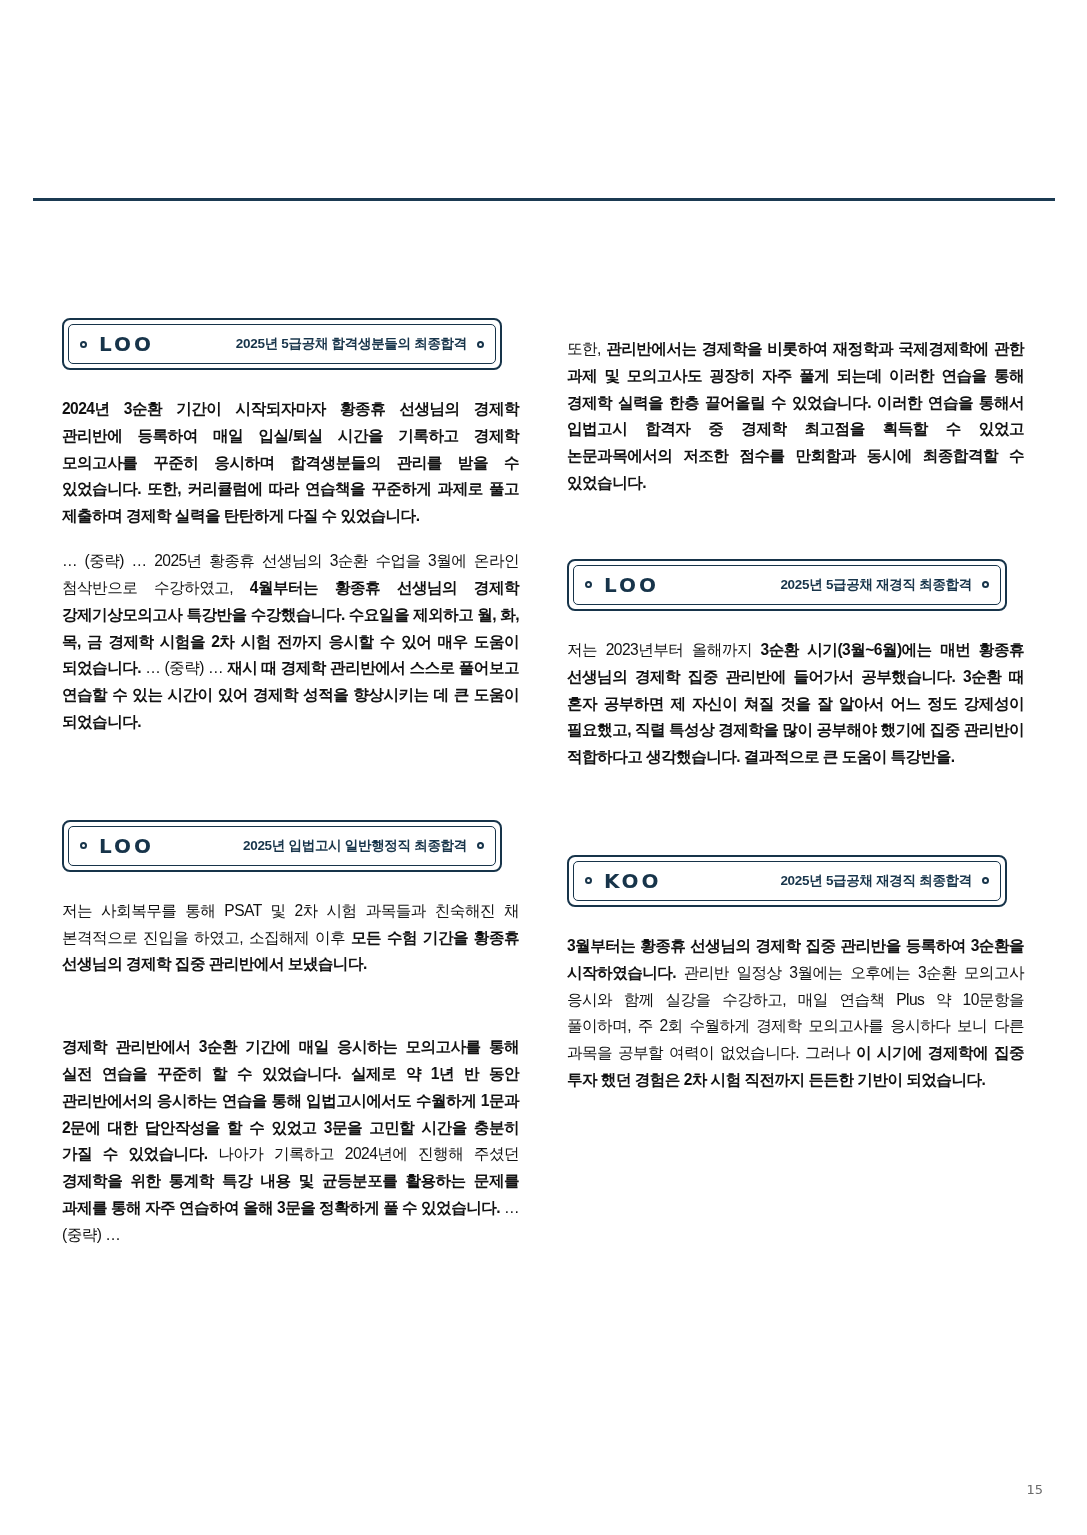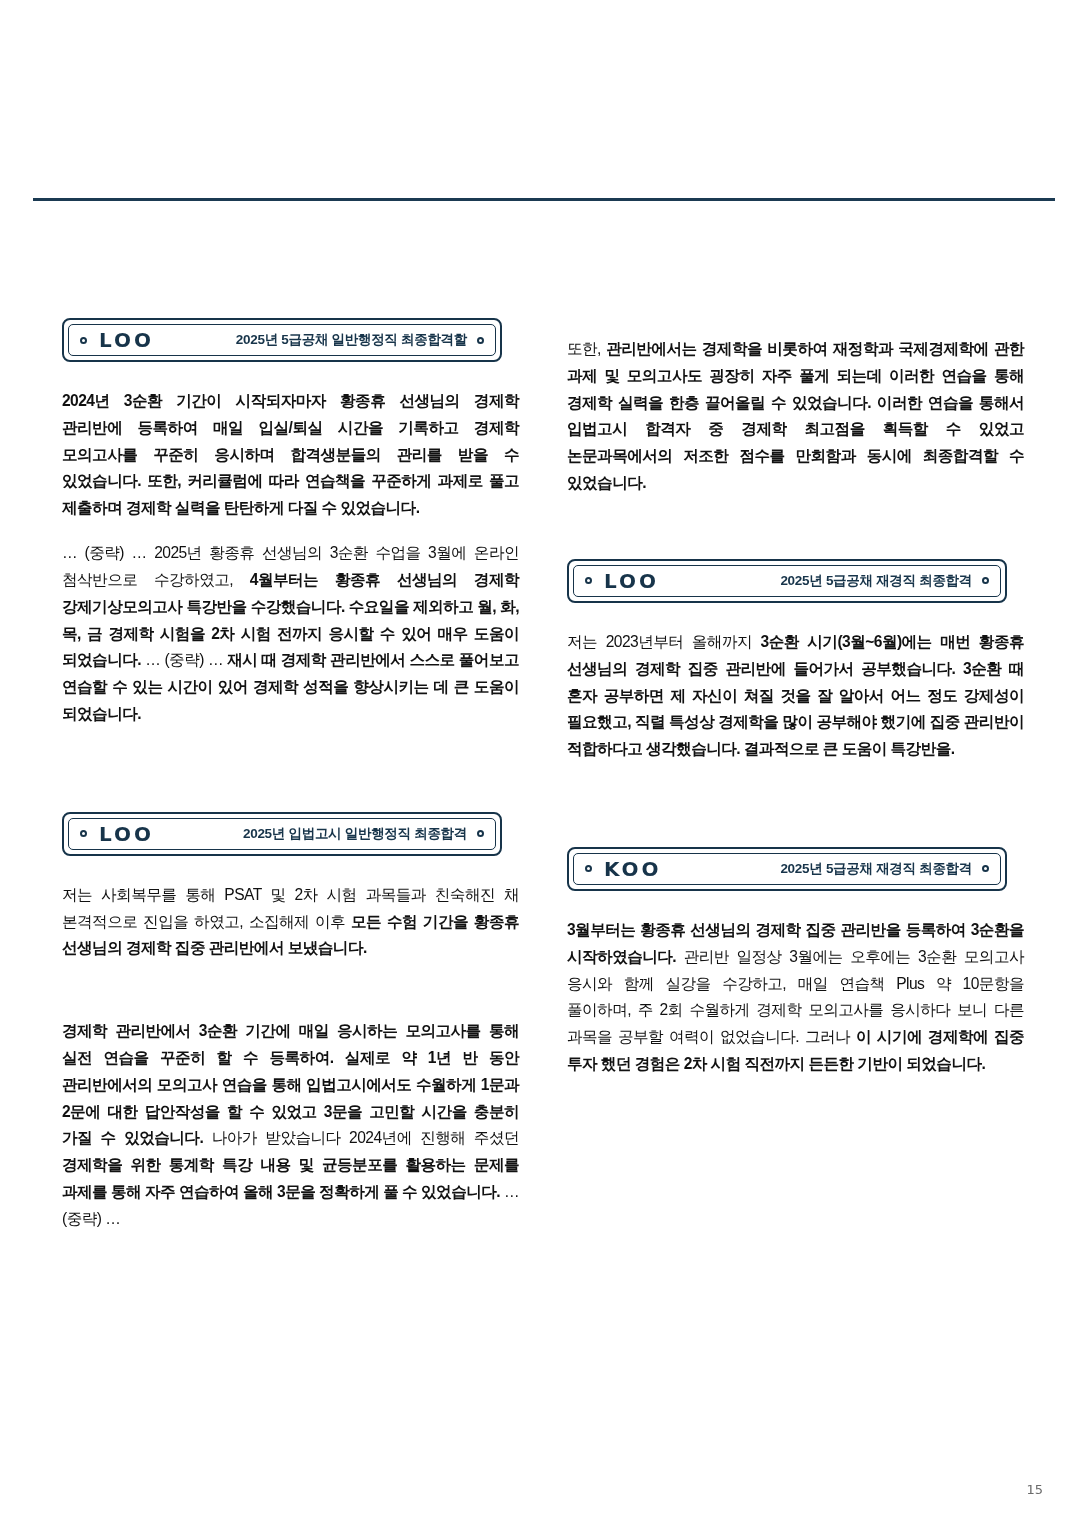--- a/index.html
+++ b/index.html
@@ -37,21 +37,21 @@
     gap: 48px;
   }
   .col {
     width: 457px;
   }
 
   
   .badge {
     position: relative;
     width: 440px;
-    height: 44px;
+    height: 52px;
     border: 2.5px solid #17344a;
     border-radius: 8px;
     box-sizing: border-box;
     display: flex;
     align-items: center;
     padding: 0 14px;
     margin-bottom: 26px;
   }
   .badge::before {
     content: "";
@@ -128,21 +128,21 @@
 
   <div class="top-rule"></div>
 
   <div class="columns">
 
     <div class="col">
 
       <div class="badge">
         <span class="badge-dot"></span>
         <span class="badge-initials">LOO</span>
-        <span class="badge-title">2025년 5급공채 일반행정직 최종합격할</span>
+        <span class="badge-title">2025년 5급공채 합격생분들의 최종합격</span>
         <span class="badge-dot right"></span>
       </div>
 
       <p class="para blockb">2024년 3순환 기간이 시작되자마자 황종휴 선생님의 경제학 관리반에 등록하여 매일 입실/퇴실 시간을 기록하고 경제학 모의고사를 꾸준히 응시하며 합격생분들의 관리를 받을 수 있었습니다. 또한, 커리큘럼에 따라 연습책을 꾸준하게 과제로 풀고 제출하며 경제학 실력을 탄탄하게 다질 수 있었습니다.</p>
 
       <p class="para"><span>… (중략) … 2025년 황종휴 선생님의 3순환 수업을 3월에 온라인 첨삭반으로 수강하였고, </span><span class="b">4월부터는 황종휴 선생님의 경제학 강제기상모의고사 특강반을 수강했습니다. 수요일을 제외하고 월, 화, 목, 금 경제학 시험을 2차 시험 전까지 응시할 수 있어 매우 도움이 되었습니다.</span><span> … (중략) … </span><span class="b">재시 때 경제학 관리반에서 스스로 풀어보고 연습할 수 있는 시간이 있어 경제학 성적을 향상시키는 데 큰 도움이 되었습니다.</span></p>
 
       <div class="spacer-sm"></div>
 
 
@@ -153,21 +153,21 @@
         <span class="badge-initials">LOO</span>
         <span class="badge-title">2025년 입법고시 일반행정직 최종합격</span>
         <span class="badge-dot right"></span>
       </div>
 
       <p class="para"><span>저는 사회복무를 통해 PSAT 및 2차 시험 과목들과 친숙해진 채 본격적으로 진입을 하였고, 소집해제 이후 </span><span class="b">모든 수험 기간을 황종휴 선생님의 경제학 집중 관리반에서 보냈습니다.</span></p>
 
 
       <div class="spacer-sm"></div>
 
-      <p class="para"><span class="b">경제학 관리반에서 3순환 기간에 매일 응시하는 모의고사를 통해 실전 연습을 꾸준히 할 수 등록하여. 실제로 약 1년 반 동안 관리반에서의 모의고사 연습을 통해 입법고시에서도 수월하게 1문과 2문에 대한 답안작성을 할 수 있었고 3문을 고민할 시간을 충분히 가질 수 있었습니다.</span><span> 나아가 받았습니다 2024년에 진행해 주셨던 </span><span class="b">경제학을 위한 통계학 특강 내용 및 균등분포를 활용하는 문제를 과제를 통해 자주 연습하여 올해 3문을 정확하게 풀 수 있었습니다.</span><span> … (중략) …</span></p>
+      <p class="para"><span class="b">경제학 관리반에서 3순환 기간에 매일 응시하는 모의고사를 통해 실전 연습을 꾸준히 할 수 있었습니다. 실제로 약 1년 반 동안 관리반에서의 응시하는 연습을 통해 입법고시에서도 수월하게 1문과 2문에 대한 답안작성을 할 수 있었고 3문을 고민할 시간을 충분히 가질 수 있었습니다.</span><span> 나아가 기록하고 2024년에 진행해 주셨던 </span><span class="b">경제학을 위한 통계학 특강 내용 및 균등분포를 활용하는 문제를 과제를 통해 자주 연습하여 올해 3문을 정확하게 풀 수 있었습니다.</span><span> … (중략) …</span></p>
 
     </div>
 
     <div class="col">
 
       <p class="para"><span>또한, </span><span class="b">관리반에서는 경제학을 비롯하여 재정학과 국제경제학에 관한 과제 및 모의고사도 굉장히 자주 풀게 되는데 이러한 연습을 통해 경제학 실력을 한층 끌어올릴 수 있었습니다. 이러한 연습을 통해서 입법고시 합격자 중 경제학 최고점을 획득할 수 있었고 논문과목에서의 저조한 점수를 만회함과 동시에 최종합격할 수 있었습니다.</span></p>
 
       <div class="spacer-lg"></div>
 
       <div class="badge">

